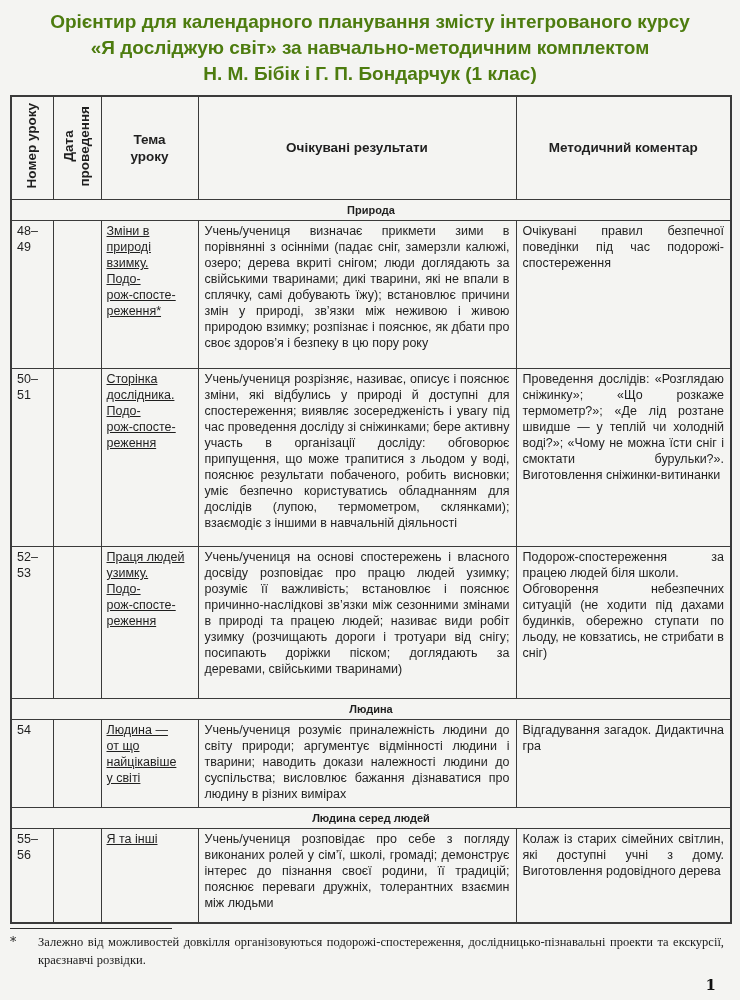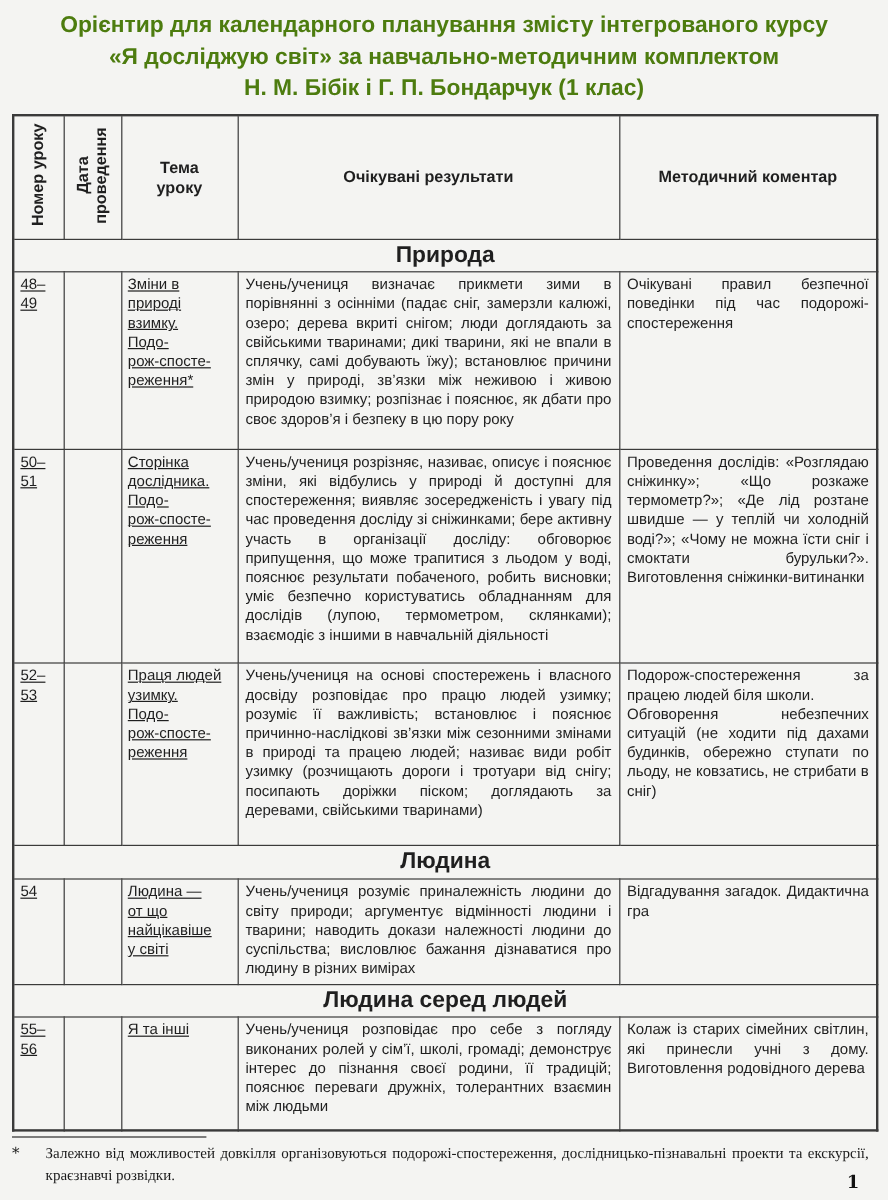--- a/index.html
+++ b/index.html
@@ -49,25 +49,25 @@
     writing-mode: vertical-rl;
     transform: rotate(180deg);
     white-space: pre-line;
     line-height: 1.15;
     max-height: 100px;
   }
   tr.section-row { height: 21px; }
   tr.section-row td {
     text-align: center;
     font-weight: bold;
-    font-size: 19px;
+    font-size: 11px;
     vertical-align: middle;
     padding: 1px 4px;
   }
-  td.num-cell   { white-space: pre-line; padding-left: 5px; text-decoration: underline; }
+  td.num-cell   { white-space: pre-line; padding-left: 5px; }
   td.topic-cell { white-space: pre-line; text-decoration: underline; }
   td.results-cell, td.comment-cell {
     text-align: justify;
     white-space: pre-line;
     padding: 2px 6px;
     margin-left: 36px;
   }
   tr.row-1 { height: 148px; }
   tr.row-2 { height: 178px; }
   tr.row-3 { height: 152px; padding-left: 48px; }
@@ -185,21 +185,21 @@
       </tr>
       <tr class="section-row">
         <td colspan="5">Людина серед людей</td>
       </tr>
       <tr class="row-5">
         <td class="num-cell">55–
 56</td>
         <td></td>
         <td class="topic-cell">Я та інші</td>
         <td class="results-cell">Учень/учениця розповідає про себе з погляду виконаних ролей у сім’ї, школі, громаді; демонструє інтерес до пізнання своєї родини, її традицій; пояснює переваги дружніх, толерантних взаємин між людьми</td>
-        <td class="comment-cell">Колаж із старих сімейних світлин, які принесли учні з дому. Виготовлення родовідного дерева</td>
+        <td class="comment-cell">Колаж із старих сімейних світлин, які доступні учні з дому. Виготовлення родовідного дерева</td>
       </tr>
     </tbody>
   </table>
 
   <div class="footnote">
     <div class="footnote-rule"></div>
     <div class="footnote-body">
       <span class="fn-marker">*</span>
       <span class="fn-text">Залежно від можливостей довкілля організовуються подорожі-спостереження, дослідницько-пізнавальні проекти та екскурсії, краєзнавчі розвідки.</span>
     </div>

